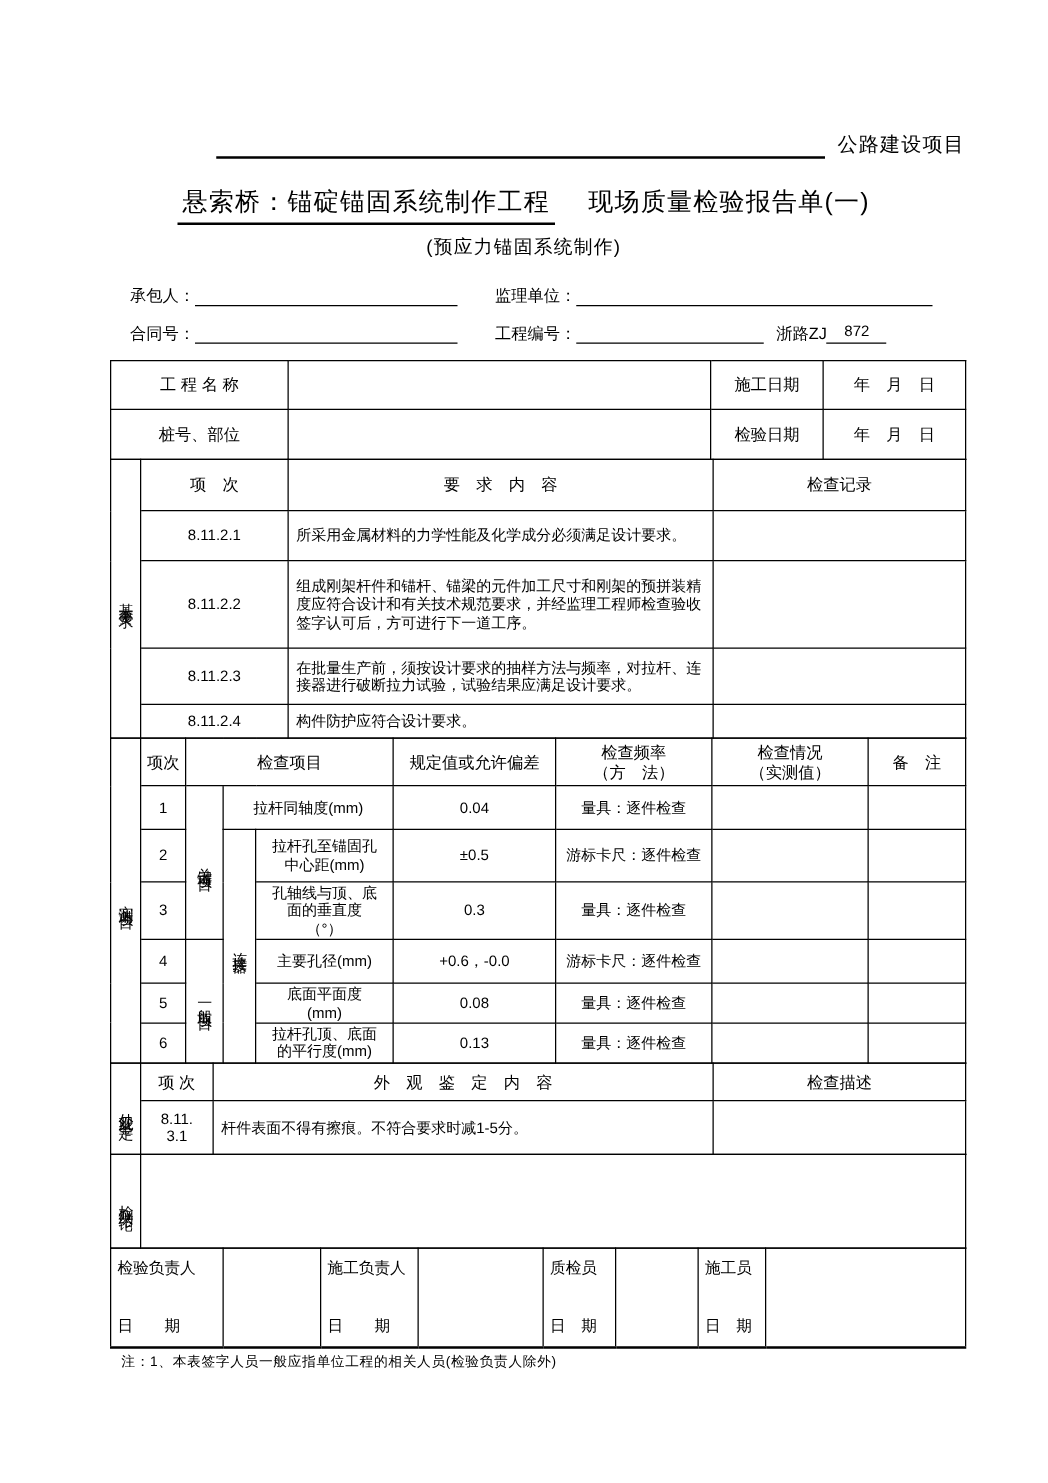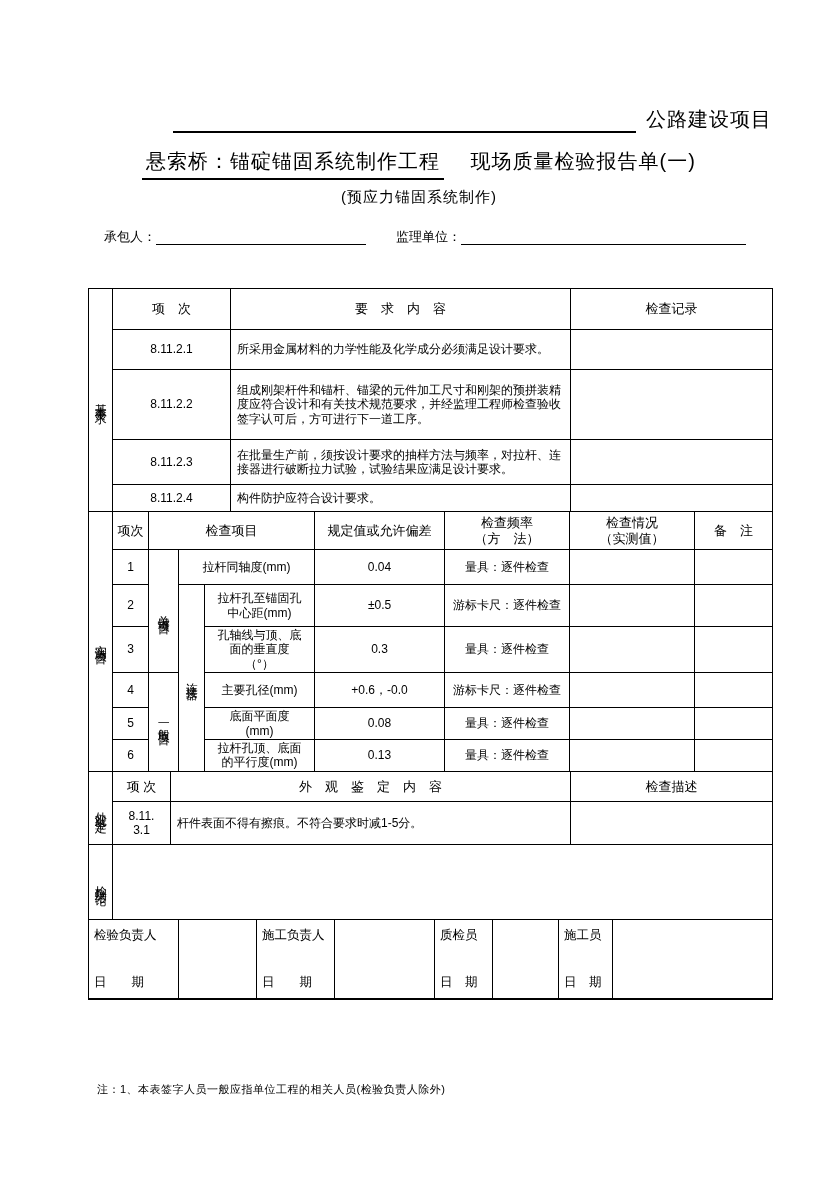--- a/index.html
+++ b/index.html
@@ -2,21 +2,21 @@
 <html><head>
 <meta charset="utf-8">
 <style>
   * { margin: 0; padding: 0; box-sizing: border-box; }
   body { background: #fff; font-family: "Liberation Sans", sans-serif; color: #000; }
   .page { position: relative; width: 838px; height: 1186px; background: #fff; overflow: hidden; }
 
   
   .corner-row { position: absolute; top: 106px; left: 88px; width: 684px; display: flex; align-items: flex-end; }
   .corner-line { flex: 1; margin-left: 85px; margin-right: 10px; border-bottom: 2px solid #000; height: 20px; }
-  .corner-label { font-size: 20px; letter-spacing: 1px; white-space: nowrap; text-align: center; }
+  .corner-label { font-size: 16px; letter-spacing: 1px; white-space: nowrap; text-align: center; }
 
   .title-row { position: absolute; top: 148px; left: 0; width: 838px; text-align: center; font-size: 20px; font-weight: normal; letter-spacing: 1px; white-space: nowrap; }
   .title-underlined { border-bottom: 2px solid #000; padding: 0 4px 3px 4px; display: inline-block; }
   .title-rest { display: inline-block; margin-left: 20px; }
   .subtitle-row { position: absolute; top: 188px; left: 0; width: 838px; text-align: center; font-size: 15px; letter-spacing: 1px; }
 
   
   .info-row { position: absolute; left: 88px; width: 684px; display: flex; font-size: 13px; }
   .info-row-1 { top: 228px; }
   .info-row-2 { top: 258px; }
@@ -58,23 +58,55 @@
 
   <div class="info-row info-row-1">
     <span style="width:16px"></span>
     <span class="info-label">承包人：</span>
     <span class="uline" style="width:210px"></span>
     <span style="width:30px"></span>
     <span class="info-label">监理单位：</span>
     <span class="uline" style="flex:1; margin-right:26px"></span>
   </div>
 
+  <div class="info-row info-row-2">
+    <span style="width:16px"></span>
+    <span class="info-label">合同号：</span>
+    <span class="uline" style="width:210px"></span>
+    <span style="width:30px"></span>
+    <span class="info-label">工程编号：</span>
+    <span class="uline" style="width:150px"></span>
+    <span class="info-label" style="margin-left:10px">浙路ZJ</span>
+    <span class="uline" style="width:48px; margin-right:26px">872</span>
+  </div>
 
   <div class="tables">
 
+    <table>
+      <colgroup>
+          <col style="width:142px">
+          <col style="width:338px">
+          <col style="width:90px">
+          <col style="width:114px">
+        </colgroup>
+      <tbody>
+          <tr style="height:39px">
+        <td class="hdr">工 程 名 称</td>
+        <td></td>
+        <td class="hdr">施工日期</td>
+        <td class="hdr">年　月　日</td>
+      </tr>
+      <tr style="height:40px">
+        <td class="hdr">桩号、部位</td>
+        <td></td>
+        <td class="hdr">检验日期</td>
+        <td class="hdr">年　月　日</td>
+      </tr>
+    </tbody>
+      </table>
 
     <table>
       <colgroup>
           <col style="width:24px">
           <col style="width:118px">
           <col style="width:340px">
           <col style="width:202px">
         </colgroup>
       <tbody>
           <tr style="height:41px">

